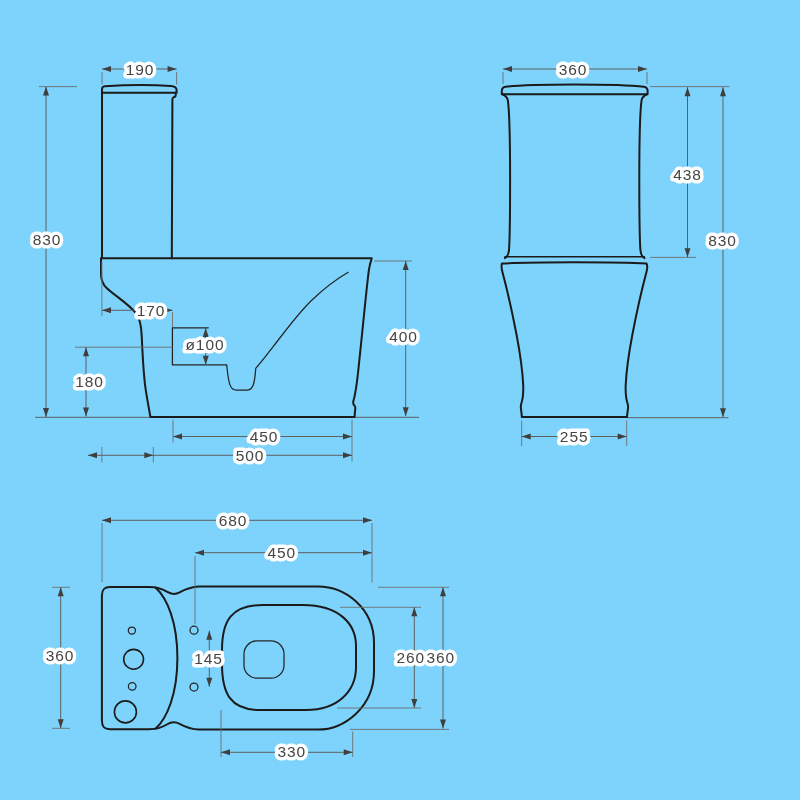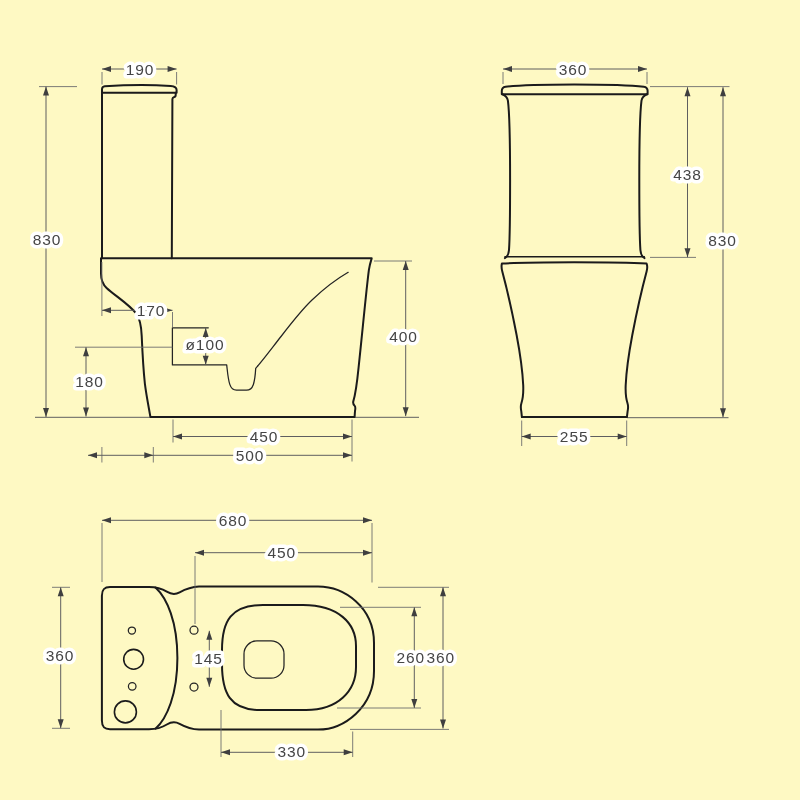--- a/index.html
+++ b/index.html
@@ -1,16 +1,16 @@
 <!DOCTYPE html>
 <html><head>
 <meta charset="utf-8">
 <style>
   html,body{margin:0;padding:0;background:#ffffff;}
-  .page{position:relative;width:800px;height:800px;background:#fef9c3;overflow:hidden;
+  .page{position:relative;width:800px;height:800px;background:#7dd3fc;overflow:hidden;
         font-family:"Liberation Sans",sans-serif;}
   svg{display:block;}
   .obj{stroke:#1b1b1b;stroke-width:2;fill:none;stroke-linejoin:round;stroke-linecap:round;}
   .obj-med{stroke:#1b1b1b;stroke-width:1.6;fill:none;stroke-linejoin:round;stroke-linecap:round;}
   .obj-thin{stroke:#242424;stroke-width:1.25;fill:none;stroke-linejoin:round;stroke-linecap:round;}
   .dim{stroke:#5f5f5f;stroke-width:1;fill:none;stroke-linecap:butt;}
   .ext{stroke:#6e6e6e;stroke-width:0.9;fill:none;stroke-linecap:butt;}
   .arr{fill:#3f3f3f;stroke:none;}
   .dimtxt{font-family:"Liberation Sans",sans-serif;font-size:15.5px;letter-spacing:0.06em;
           fill:#454545;text-anchor:middle;dominant-baseline:central;

